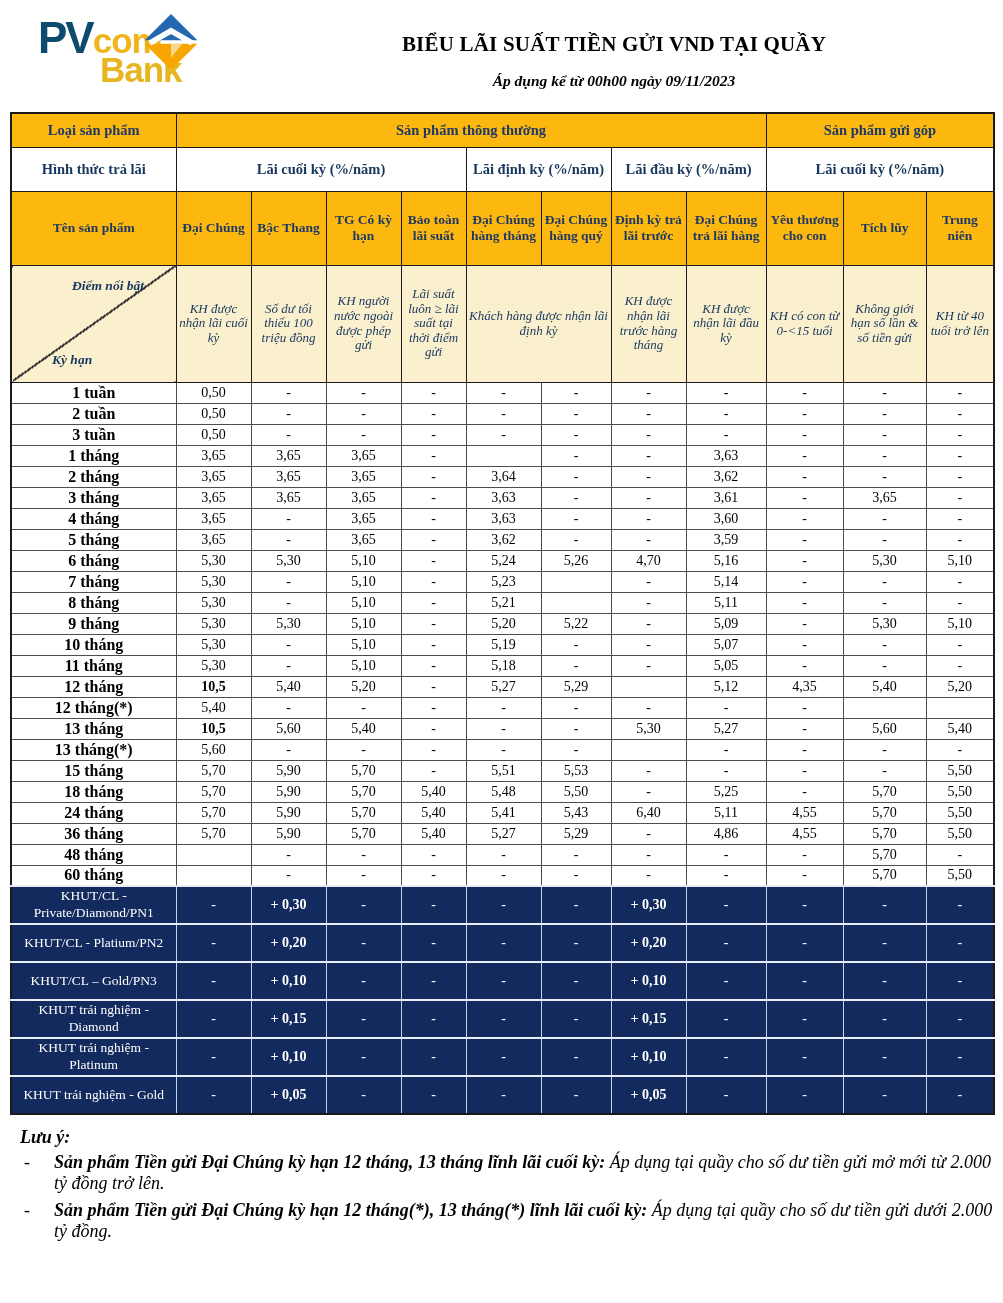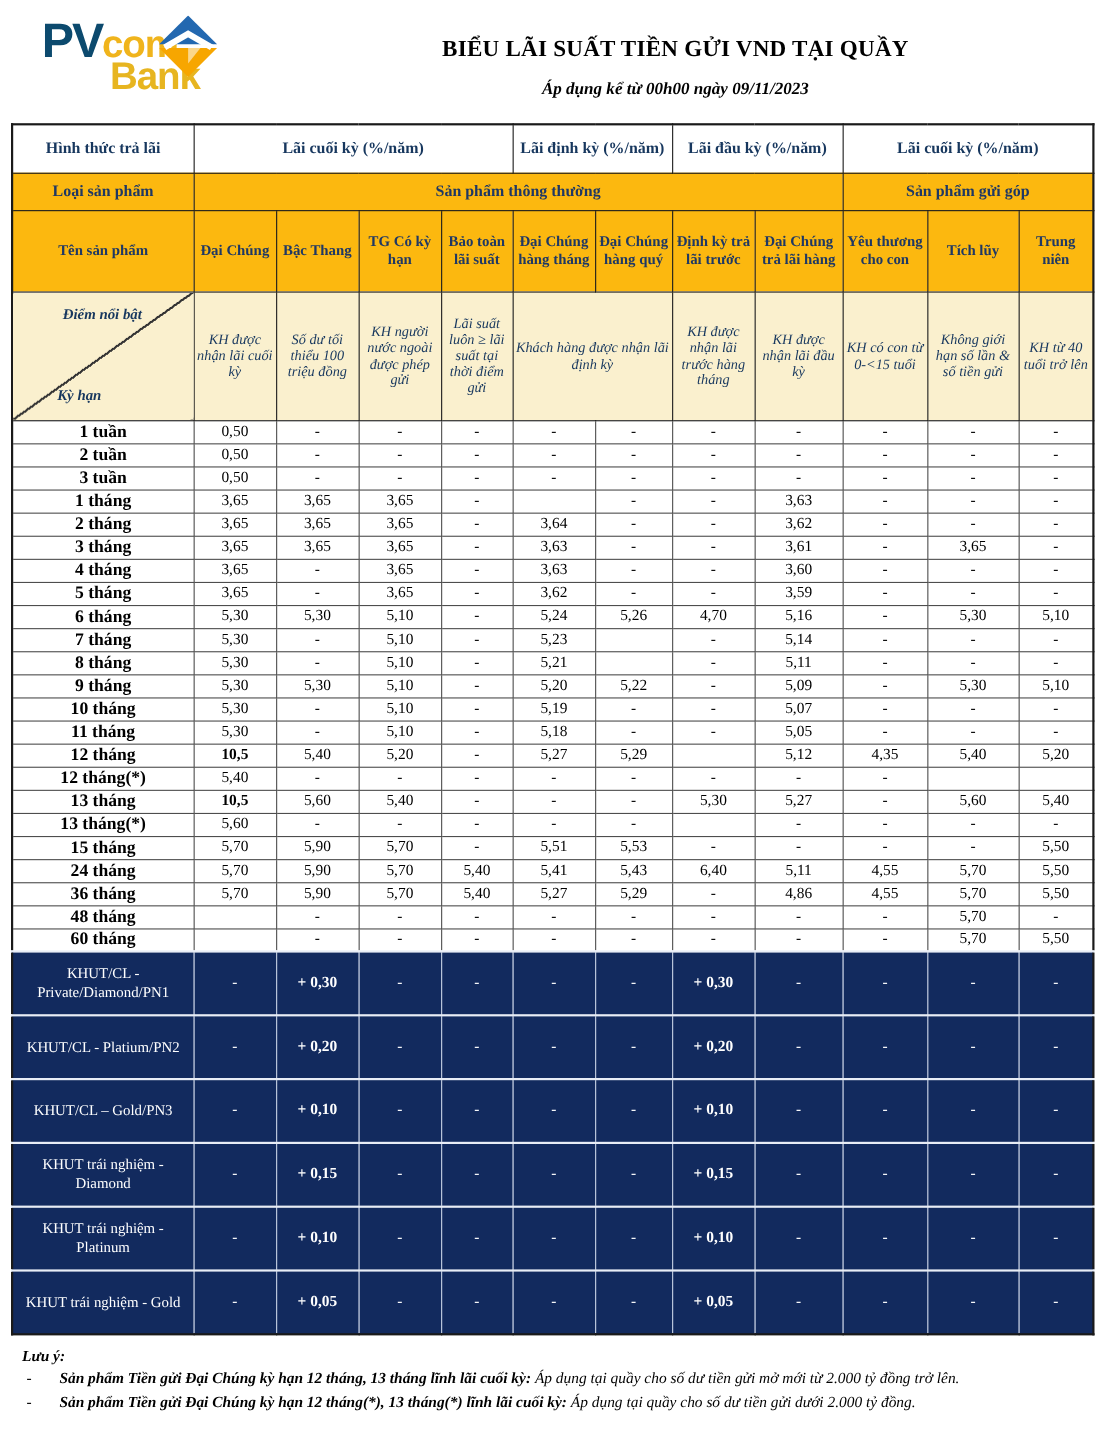--- a/index.html
+++ b/index.html
@@ -34,34 +34,34 @@
   .grp   { font-size: 14.5px; height: 34px; }
   .pay   { background: #fff; color: #17375E; font-weight: bold; font-size: 14.5px; height: 44px; }
   .prod  { font-size: 13.5px; line-height: 1.15; height: 74px; }
   .cream { background: #FAF0CE; color: #17375E; font-style: italic; font-weight: normal;
            font-size: 13px; line-height: 1.12; height: 117px; }
 
   .diag { background: #FAF0CE; position: relative; padding: 0;
           background-image: linear-gradient(to bottom right,
              transparent calc(50% - 1px), #333 calc(50% - 1px),
              #333 calc(50% + 1px), transparent calc(50% + 1px)); }
-  .diag .tl { position: absolute; top: 12px; left: 45px; font-style: italic; color: #17375E; font-size: 13.5px; }
+  .diag .tl { position: absolute; top: 12px; left: 60px; font-style: italic; color: #17375E; font-size: 13.5px; }
   .diag .br { position: absolute; bottom: 14px; left: 40px; font-style: italic; color: #17375E; font-size: 13.5px; }
 
   tbody.rates th { background: #fff; font-weight: bold; font-size: 16px; height: 21px; padding: 0 2px; }
   tbody.rates td { font-size: 14px; padding: 0 2px; }
   tbody.rates td.b, tbody.vip td.b { font-weight: bold; }
 
   tbody.vip th, tbody.vip td { background: #122A5E; color: #fff; border-color: #c8d2e6; }
-  tbody.vip th { font-weight: normal; font-size: 13.5px; line-height: 1.25; height: 58px; }
+  tbody.vip th { font-weight: normal; font-size: 13.5px; line-height: 1.25; height: 38px; }
   tbody.vip td { font-size: 14px; }
   tbody.vip tr { border-top: 2px solid #e8edf6; }
 
   
-  .notes { margin-top: 12px; padding-left: 10px; font-size: 14px; }
+  .notes { margin-top: 12px; padding-left: 10px; font-size: 18px; }
   .notes .nt { font-weight: bold; font-style: italic; margin-bottom: 4px; }
   .note-line { display: flex; margin-bottom: 6px; }
   .note-line .dash { width: 34px; flex: none; padding-left: 4px; }
   .note-line .bold-part { font-weight: bold; font-style: italic; }
   .note-line .rest-part { font-style: italic; }
 </style>
 </head>
 <body>
 
 <div class="page">
@@ -93,30 +93,30 @@
         <col style="width:75px">
         <col style="width:70px">
         <col style="width:75px">
       <col style="width:80px">
         <col style="width:77px">
         <col style="width:83px">
         <col style="width:68px">
     </colgroup>
     <thead>
       <tr>
+        <th class="amber grp">Loại sản phẩm</th>
+        <th class="amber grp" colspan="8">Sản phẩm thông thường</th>
+        <th class="amber grp" colspan="3">Sản phẩm gửi góp</th>
+      </tr>
+      <tr>
         <th class="pay">Hình thức trả lãi</th>
         <th class="pay" colspan="4">Lãi cuối kỳ (%/năm)</th>
         <th class="pay" colspan="2">Lãi định kỳ (%/năm)</th>
         <th class="pay" colspan="2">Lãi đầu kỳ (%/năm)</th>
         <th class="pay" colspan="3">Lãi cuối kỳ (%/năm)</th>
-      </tr>
-      <tr>
-        <th class="amber grp">Loại sản phẩm</th>
-        <th class="amber grp" colspan="8">Sản phẩm thông thường</th>
-        <th class="amber grp" colspan="3">Sản phẩm gửi góp</th>
       </tr>
       <tr id="product-row">
         <th class="amber prod">Tên sản phẩm</th>
       <th class="amber prod">Đại Chúng</th>
           <th class="amber prod">Bậc Thang</th>
           <th class="amber prod">TG Có kỳ hạn</th>
           <th class="amber prod">Bảo toàn lãi suất</th>
           <th class="amber prod">Đại Chúng hàng tháng</th>
           <th class="amber prod">Đại Chúng hàng quý</th>
           <th class="amber prod">Định kỳ trả lãi trước</th>
@@ -403,20 +403,34 @@
           <td>-</td>
           <td>5,51</td>
           <td>5,53</td>
           <td>-</td>
           <td>-</td>
           <td>-</td>
           <td>-</td>
           <td>5,50</td>
         </tr>
         <tr>
+          <th>18 tháng</th>
+          <td>5,70</td>
+          <td>5,90</td>
+          <td>5,70</td>
+          <td>5,40</td>
+          <td>5,48</td>
+          <td>5,50</td>
+          <td>-</td>
+          <td>5,25</td>
+          <td>-</td>
+          <td>5,70</td>
+          <td>5,50</td>
+        </tr>
+        <tr>
           <th>24 tháng</th>
           <td>5,70</td>
           <td>5,90</td>
           <td>5,70</td>
           <td>5,40</td>
           <td>5,41</td>
           <td>5,43</td>
           <td>6,40</td>
           <td>5,11</td>
           <td>4,55</td>

